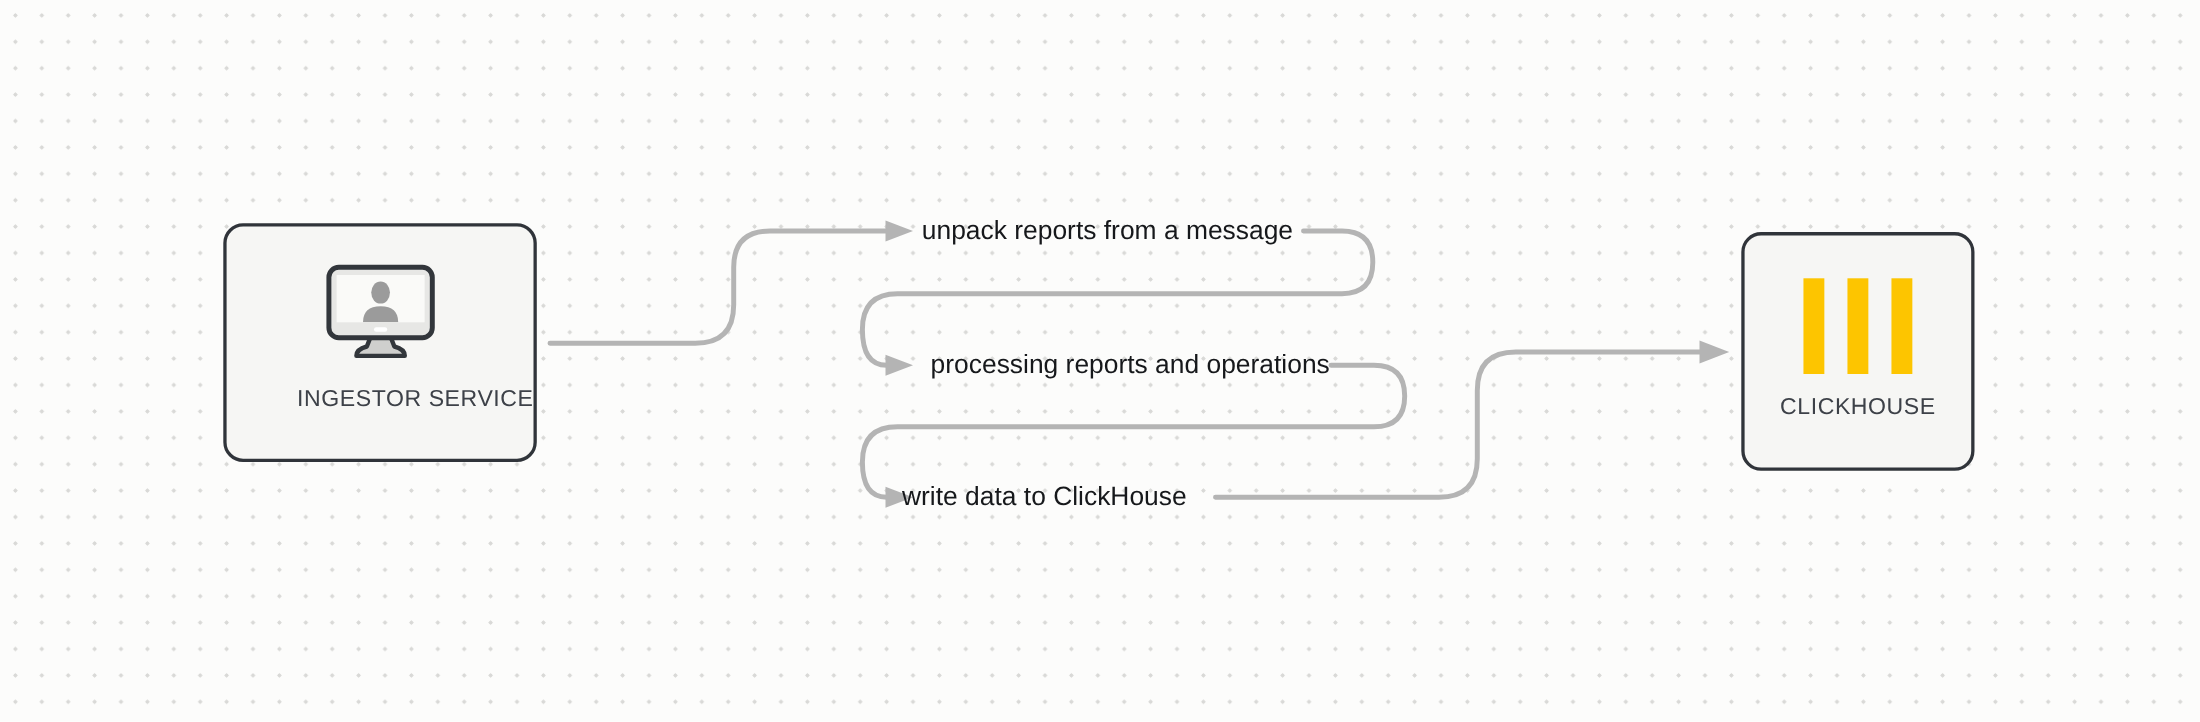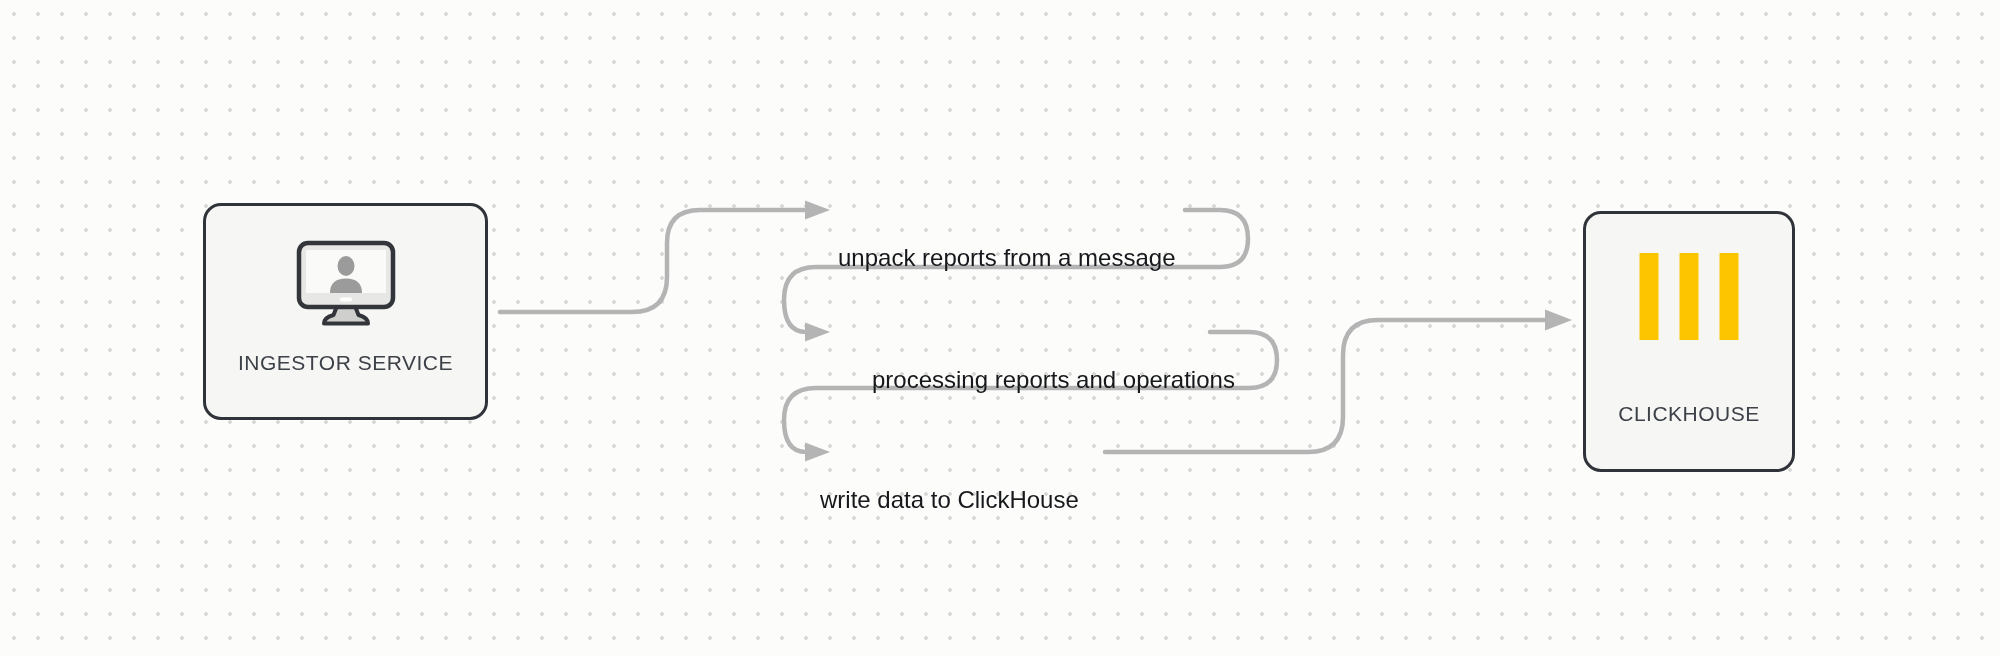--- a/index.html
+++ b/index.html
@@ -24,62 +24,61 @@
   }
 
   .node {
     position: absolute;
     box-sizing: border-box;
     background: #f6f6f4;
     border: 3.5px solid #30343a;
     border-radius: 18px;
   }
   .node-ingestor { left: 203px; top: 203px; width: 285px; height: 217px; }
-  .node-clickhouse { left: 1583px; top: 211px; width: 212px; height: 261px; }
+  .node-clickhouse { left: 1583px; top: 211px; width: 212px; height: 217px; }
 
   .node-icon {
     position: absolute;
     left: 50%;
     transform: translateX(-50%);
   }
   .node-ingestor .node-icon { top: 34px; }
 
   .node-label {
     position: absolute;
     left: 0;
     right: 0;
     text-align: center;
     font-size: 21px;
     letter-spacing: 0.5px;
     color: #3d4148;
     white-space: nowrap;
   }
-  .node-ingestor .node-label { bottom: 42px; }
+  .node-ingestor .node-label { bottom: 42px; text-align: right; }
   .node-clickhouse .node-label { bottom: 43px; }
 
   .ch-bars {
     position: absolute;
     top: 39px;
     left: 50%;
     transform: translateX(-50%);
     display: flex;
     gap: 21px;
   }
   .ch-bar { width: 19px; height: 87px; background: #fdc500; }
 
   .step-label {
     position: absolute;
     transform: translateY(-50%);
     font-size: 24px;
     color: #16181b;
     white-space: nowrap;
-    margin-top: 48px;
   }
   .step-1 { left: 838px; top: 210px; }
-  .step-2 { left: 872px; top: 332px; }
+  .step-2 { left: 846px; top: 332px; }
   .step-3 { left: 820px; top: 452px; }
 </style>
 </head>
 <body>
 
 <div class="canvas">
 
   <svg class="connector-layer" viewBox="0 0 2000 656" xmlns="http://www.w3.org/2000/svg">
     <g fill="none" stroke="#b4b4b4" stroke-width="4.5" stroke-linecap="round">
       <path d="M 500 312 H 632 Q 667 312 667 277 V 243 Q 667 210 700 210 H 806"></path>

